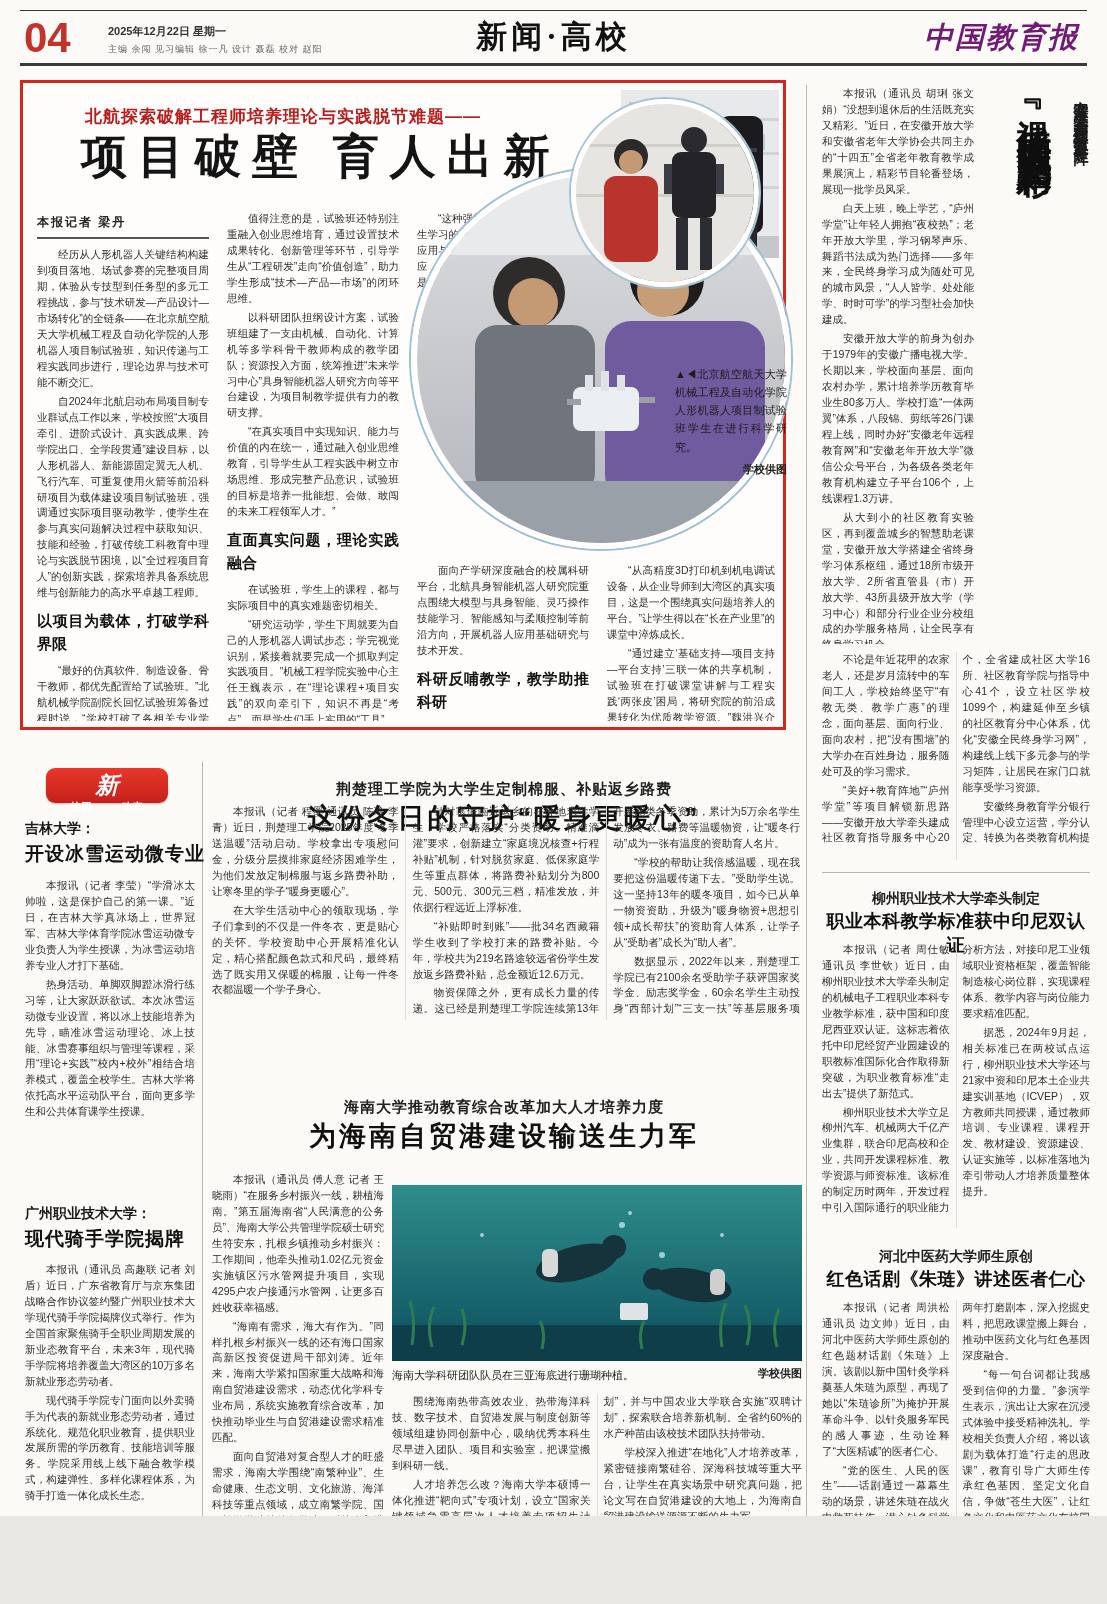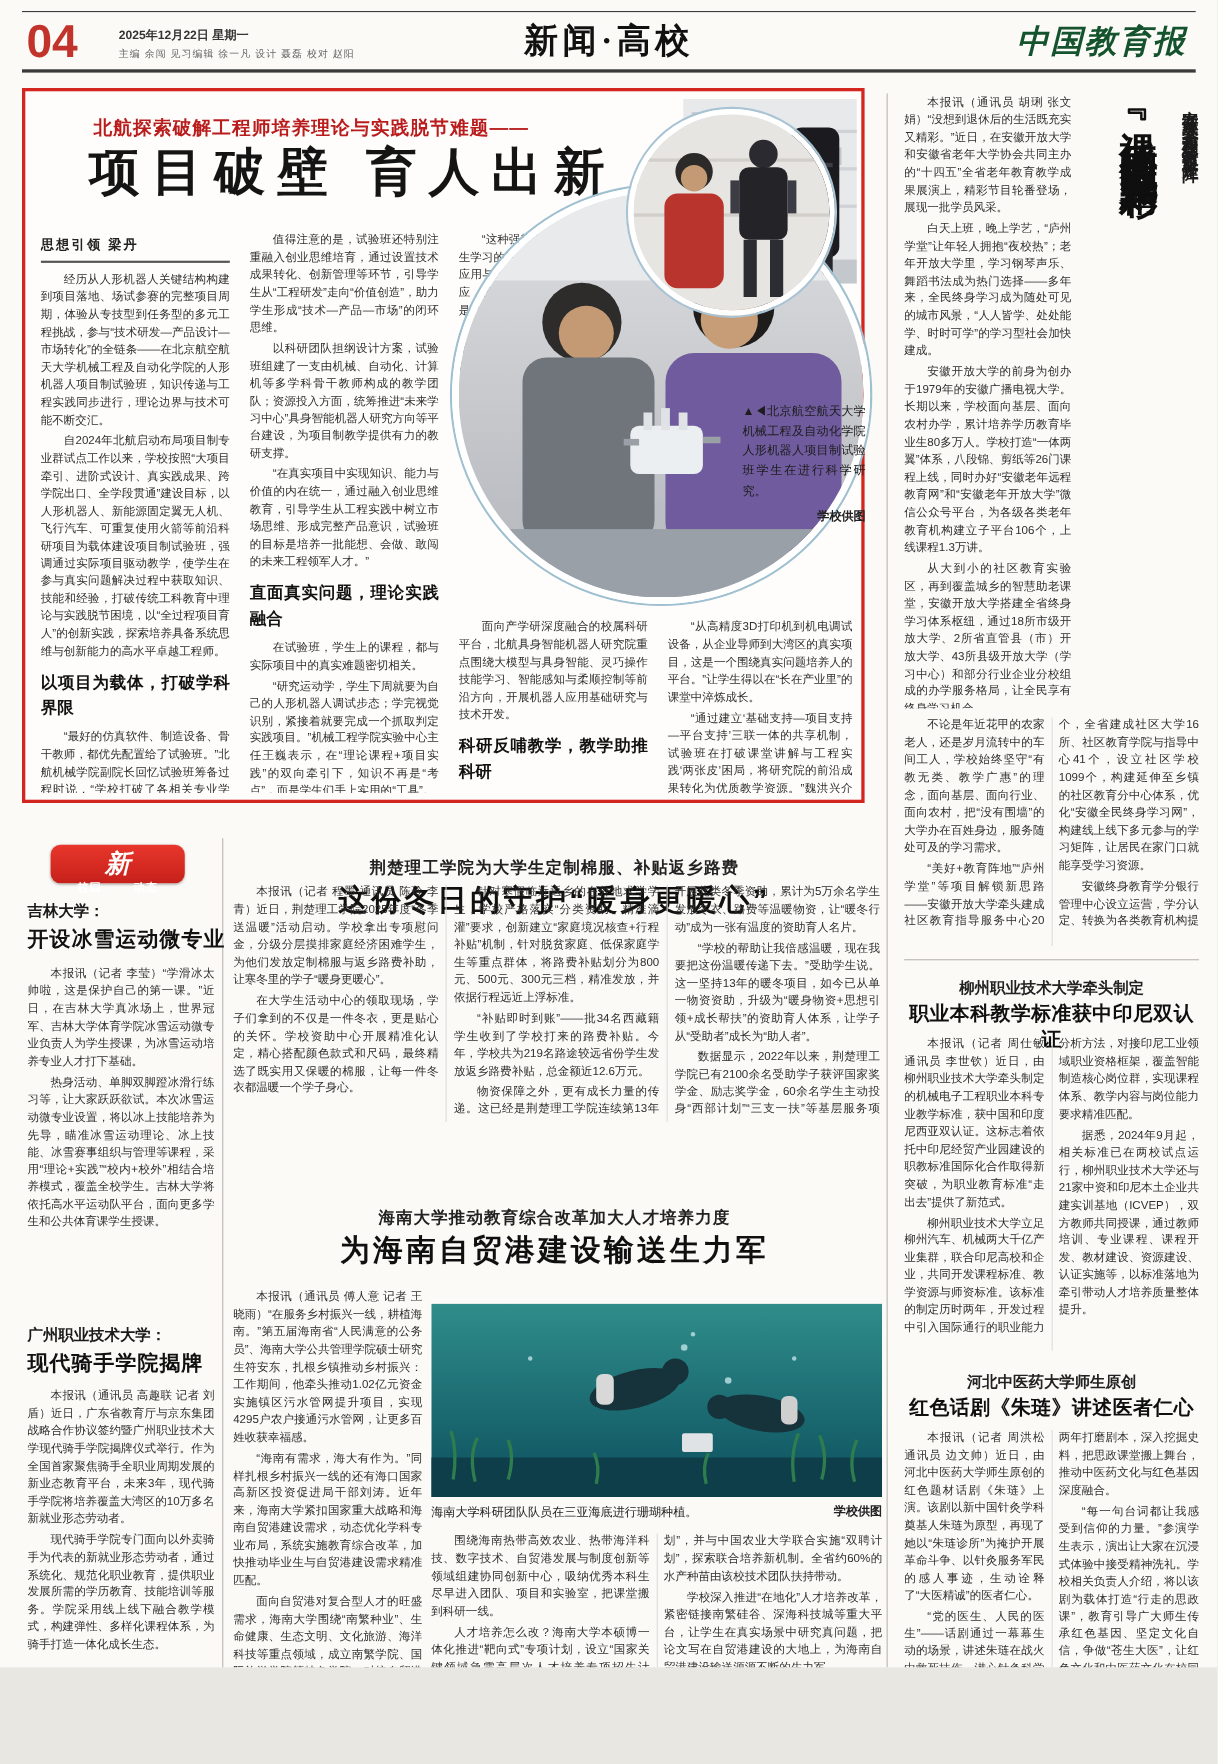--- a/index.html
+++ b/index.html
@@ -6,21 +6,21 @@
   .page{position:relative;width:1107px;height:1516px;background:#fbfaf7;margin:0 auto;
         font-family:"Liberation Sans",sans-serif;color:#222;overflow:hidden;}
   .abs{position:absolute;}
   
   .rule{background:#3a3a3a;}
   .page-num{font-size:42px;font-weight:900;color:#c2342b;line-height:1;}
   .date-line{font-size:11px;font-weight:bold;color:#333;}
   .staff-line{font-size:9px;color:#666;margin-top:4px;letter-spacing:1px;}
   .section-title{font-size:31px;font-weight:900;color:#111;letter-spacing:4px;
                  font-family:"Liberation Serif",serif;}
-  .masthead{font-size:29px;font-weight:900;color:#14532d;font-family:"Liberation Serif",serif;
+  .masthead{font-size:29px;font-weight:900;color:#701a75;font-family:"Liberation Serif",serif;
             font-style:italic;letter-spacing:2px;margin-left:48px;}
   
   .main-box{border:3px solid #d3261f;background:#fefdfb;}
   .kicker{font-weight:bold;color:#b91c1c;}
   .main-kicker{font-size:17px;letter-spacing:1px;}
   .main-headline{font-size:46px;font-weight:900;color:#141414;letter-spacing:11px;line-height:1;}
   .byline{font-size:12px;font-weight:bold;color:#222;padding:2px 0 6px;border-bottom:2px solid #555;
           margin-bottom:8px;letter-spacing:2px;}
   .body-text{font-size:10.5px;line-height:1.52;text-align:justify;color:#2e2e2e;overflow:hidden;}
   .para{text-indent:2em;margin:0 0 3px;}
@@ -137,21 +137,21 @@
           <rect x="140" y="60" width="8" height="30" fill="#3c3c44"></rect>
       </svg>
     </div>
     <div class="abs" style="left:652px;top:282px;width:112px;height:200px;z-index:4;">
       <div class="caption">▲◀北京航空航天大学机械工程及自动化学院人形机器人项目制试验班学生在进行科学研究。</div>
       <div class="caption-credit">学校供图</div>
     </div>
 
     <div class="abs" style="left:14px;top:128px;width:738px;height:510px;">
       <div class="abs body-text" style="left:0;top:0;width:172px;height:510px;">
-        <div class="byline">思想引领 梁丹</div>
+        <div class="byline">本报记者 梁丹</div>
         <div>
             <p class="para">经历从人形机器人关键结构构建到项目落地、场试参赛的完整项目周期，体验从专技型到任务型的多元工程挑战，参与“技术研发—产品设计—市场转化”的全链条——在北京航空航天大学机械工程及自动化学院的人形机器人项目制试验班，知识传递与工程实践同步进行，理论边界与技术可能不断交汇。</p>
             <p class="para">自2024年北航启动布局项目制专业群试点工作以来，学校按照“大项目牵引、进阶式设计、真实践成果、跨学院出口、全学段贯通”建设目标，以人形机器人、新能源固定翼无人机、飞行汽车、可重复使用火箭等前沿科研项目为载体建设项目制试验班，强调通过实际项目驱动教学，使学生在参与真实问题解决过程中获取知识、技能和经验，打破传统工科教育中理论与实践脱节困境，以“全过程项目育人”的创新实践，探索培养具备系统思维与创新能力的高水平卓越工程师。</p>
           </div>
         <div class="subhead">以项目为载体，打破学科界限</div>
         <div>
             <p class="para">“最好的仿真软件、制造设备、骨干教师，都优先配置给了试验班。”北航机械学院副院长回忆试验班筹备过程时说，“学校打破了各相关专业学院、系所、实验室之间的壁垒，把资源实实在在倾斜了过来。我们不是在简单地开设一个试验班，而是在搭建一个持续演进的育人生态系统。”</p>
           </div>
       </div>
       <div class="abs body-text" style="left:190px;top:0;width:172px;height:510px;">

